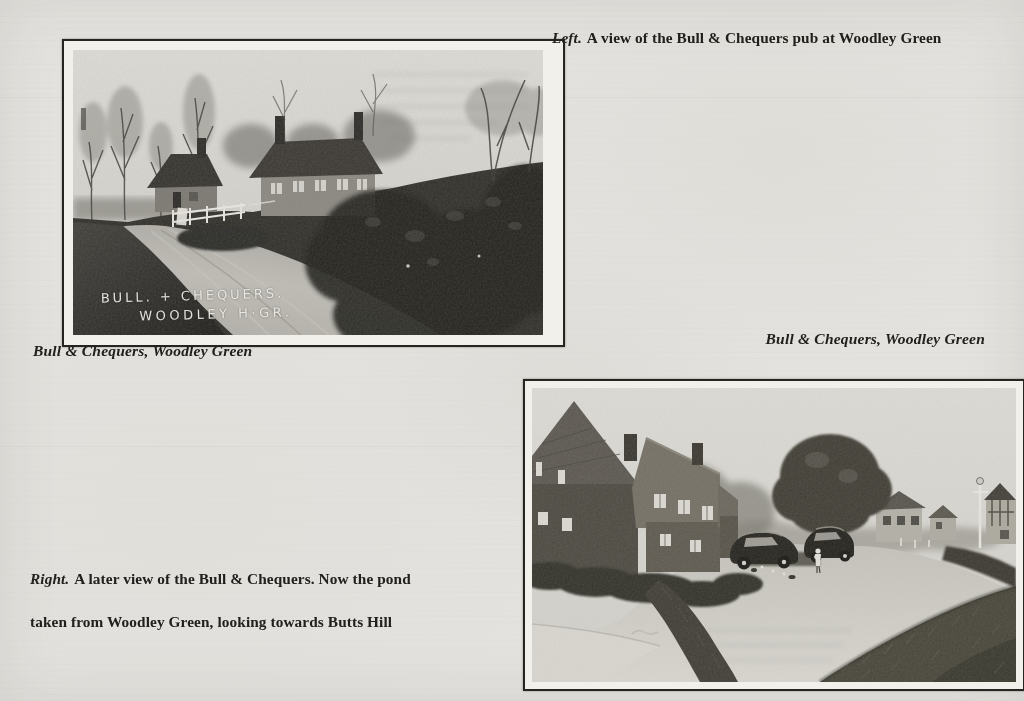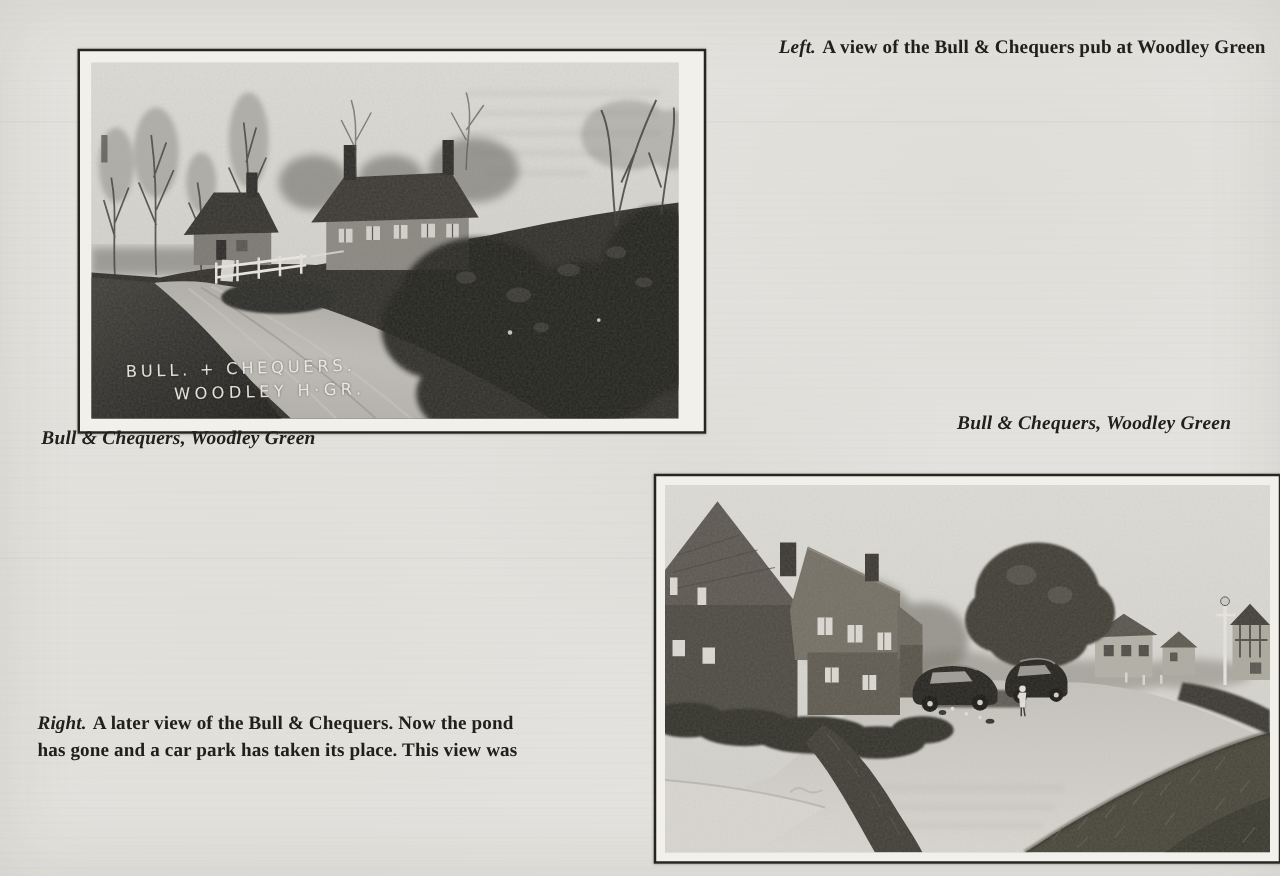--- a/index.html
+++ b/index.html
@@ -30,21 +30,21 @@
     color:#eceae4;letter-spacing:3px;opacity:.95;
     text-shadow:0 0 2px rgba(20,20,18,.5);
     transform:rotate(-1.6deg);
   }
   .hand-line2{margin-left:38px;margin-top:6px;letter-spacing:3.5px;}
   .caption{position:absolute;margin:0;}
   .cap-italic{font-weight:bold;font-style:italic;font-size:15.5px;letter-spacing:.2px;}
   .cap-1{left:33px;top:342px;}
   .cap-2{right:39px;top:330px;}
   .cap-body{font-size:15.3px;font-weight:bold;line-height:21.5px;letter-spacing:.1px;}
-  .cap-top-right{left:623px;top:27px;text-align:right;}
+  .cap-top-right{left:552px;top:27px;text-align:right;}
   .cap-bottom-left{left:30px;top:568px;}
   .cap-lead{font-style:italic;margin-right:5px;}
 </style>
 </head>
 <body>
 
 <div class="page">
 
   <div class="scan-line" style="top:97px"></div>
   <div class="scan-line" style="top:446px"></div>
@@ -402,15 +402,15 @@
           <rect x="150" y="240" width="170" height="5"></rect>
           <rect x="162" y="255" width="150" height="5"></rect>
           <rect x="172" y="270" width="130" height="5"></rect>
         </g>
 
         <rect width="484" height="294" filter="url(#grainB)"></rect>
       </svg>
     </div>
   </figure>
 
-  <p class="caption cap-body cap-bottom-left"><i class="cap-lead">Right.</i><span>A later view of the Bull &amp; Chequers. Now the pond</span><br><span>has gone and a car park has taken its place. This view was</span><br><br></p>
+  <p class="caption cap-body cap-bottom-left"><i class="cap-lead">Right.</i><span>A later view of the Bull &amp; Chequers. Now the pond</span><br><br><span>taken from Woodley Green, looking towards Butts Hill</span><br></p>
 
 </div>
 
 </body></html>

